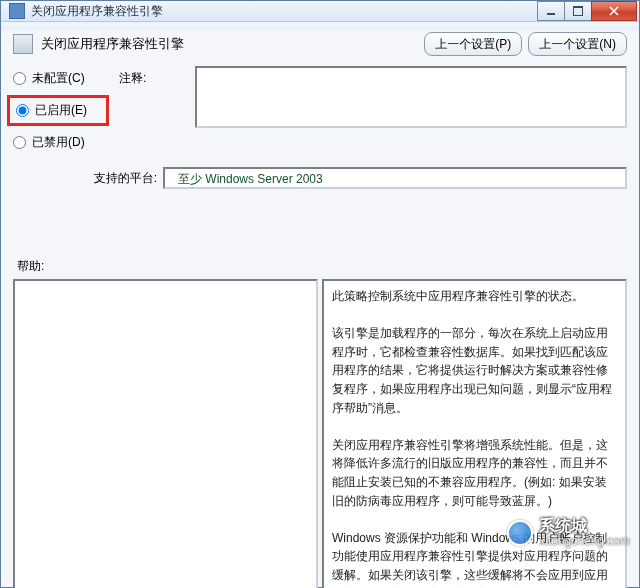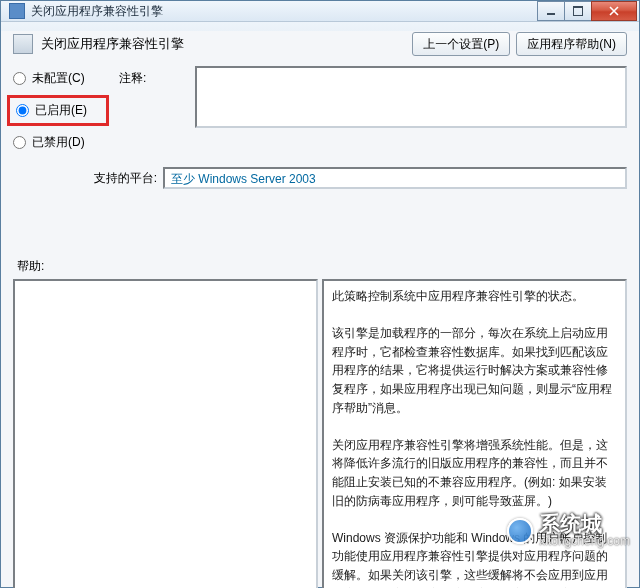--- a/index.html
+++ b/index.html
@@ -65,21 +65,21 @@
     border: 1px solid #8a9aaa;
     background: linear-gradient(#e8eef4, #c8d4e0);
     margin-right: 8px;
   }
   .header-row .htitle { flex: 1; font-size: 13px; }
   .nav-btn {
     min-width: 92px;
     height: 24px;
     border: 1px solid #8a9aaa;
     background: linear-gradient(#fdfefe, #e6ecf2);
-    border-radius: 3px;
+    border-radius: 8px;
     margin-left: 6px;
     display: inline-flex; align-items: center; justify-content: center;
     padding: 0 10px;
     cursor: default;
   }
 
   .top-grid {
     display: grid;
     grid-template-columns: 90px 60px 1fr;
     column-gap: 16px;
@@ -108,23 +108,23 @@
     display: grid;
     grid-template-columns: 150px 1fr;
     margin-top: 16px;
     align-items: center;
   }
   .platform-row .lab { text-align: right; padding-right: 6px; }
   .platform-field {
     height: 22px;
     border: 2px inset #c8d0d8;
     background: #fff;
-    padding: 2px 6px;
+    padding: 2px 13px;
     line-height: 16px;
-    color: #0369a1;
+    color: #14532d;
   }
 
   .section-labels {
     display: flex;
     margin-top: 24px;
     margin-bottom: 4px;
   }
   .section-labels .left { width: 50%; }
   .section-labels .right { width: 50%; padding-left: 4px; margin-top: 45px; }
 
@@ -157,21 +157,21 @@
     opacity: 0.9;
     pointer-events: none;
   }
   .watermark .wm-icon {
     width: 26px; height: 26px;
     border-radius: 50%;
     background: radial-gradient(circle at 35% 35%, #6ab0f0, #1a6ac0);
     border: 2px solid #fff;
     box-shadow: 0 0 3px rgba(0,0,0,0.4);
   }
-  .watermark .wm-text { color: #fff; font-size: 21px; font-weight: bold; text-shadow: 0 0 3px #000, 0 0 3px #000; line-height: 1; }
+  .watermark .wm-text { color: #fff; font-size: 16px; font-weight: bold; text-shadow: 0 0 3px #000, 0 0 3px #000; line-height: 1; }
   .watermark .wm-sub { color: #e8e8e8; font-size: 12px; text-shadow: 0 0 2px #000; }
 </style>
 </head>
 <body>
 
 <div class="window">
 
   <div class="titlebar">
     <div class="icon"></div>
     <div class="title">关闭应用程序兼容性引擎</div>
@@ -185,21 +185,21 @@
       </div>
     </div>
   </div>
 
   <div class="content">
 
     <div class="header-row">
       <div class="hicon"></div>
       <div class="htitle">关闭应用程序兼容性引擎</div>
       <div class="nav-btn">上一个设置(P)</div>
-      <div class="nav-btn">应用程序帮助(N)</div>
+      <div class="nav-btn">上一个设置(N)</div>
     </div>
 
     <div class="top-grid">
       <div class="radios">
         <label class="radio">
           <input type="radio" name="state" style="">
           <span>未配置(C)</span>
         </label>
         <label class="radio highlight">
           <input type="radio" name="state" checked="" style="">

